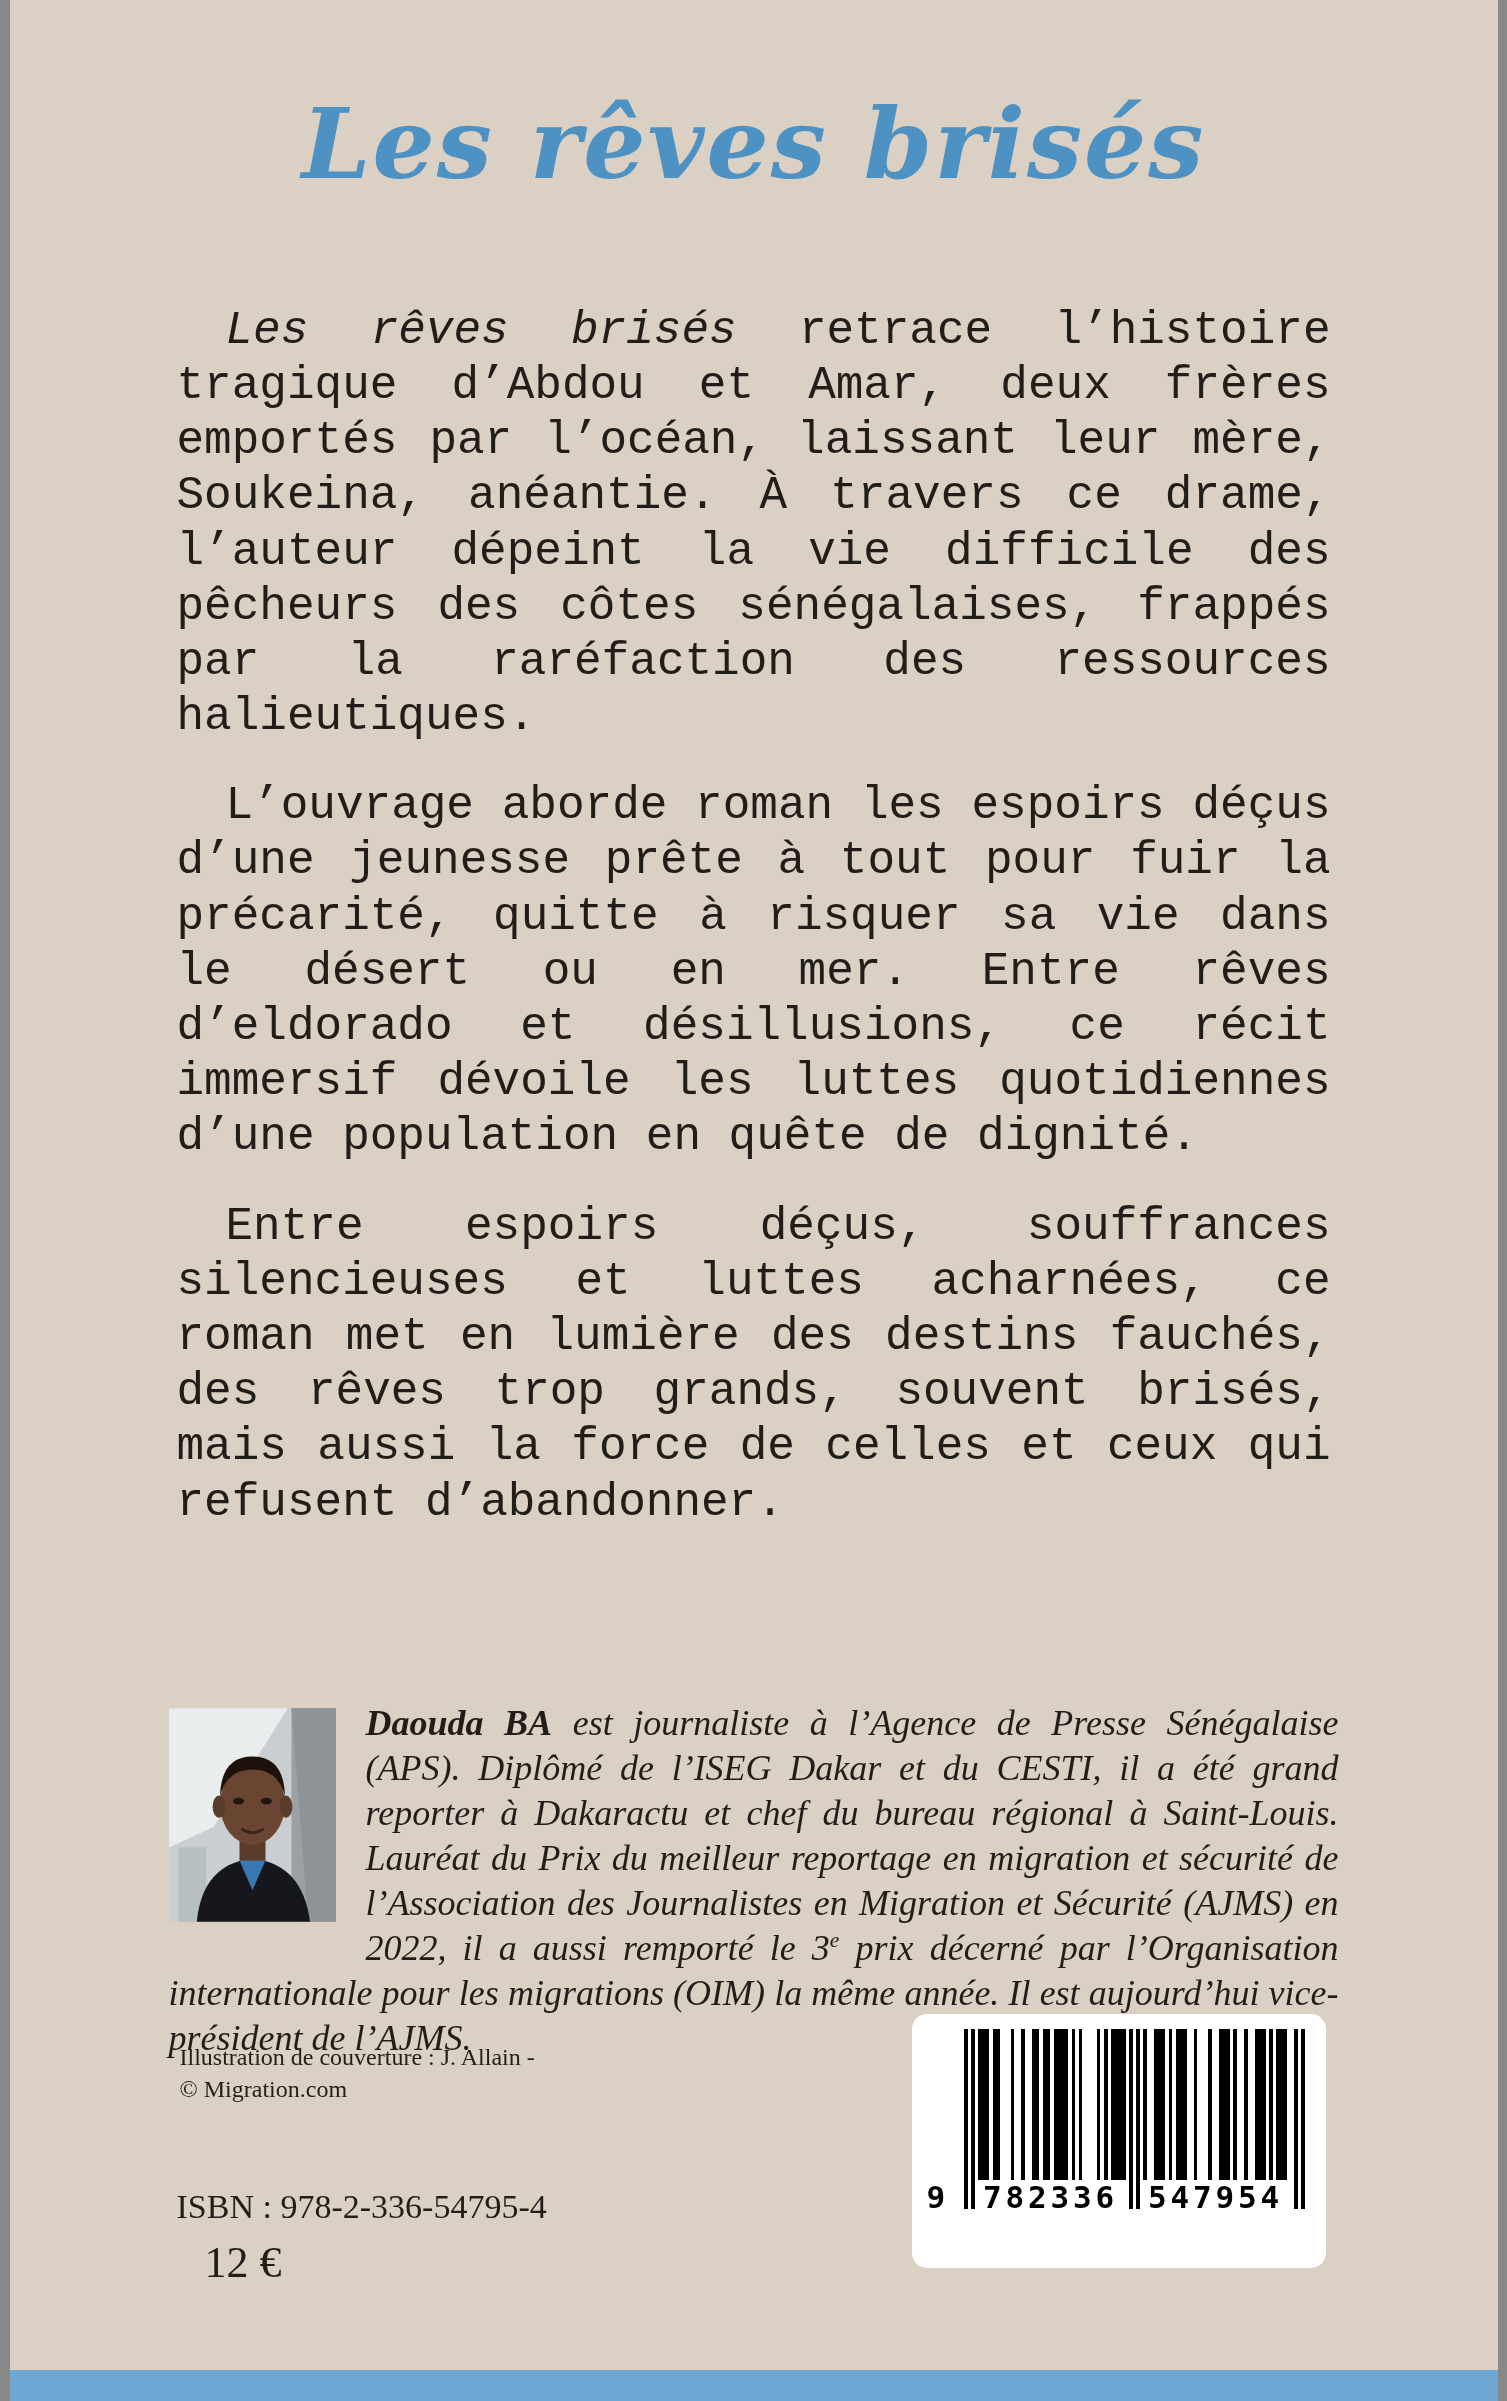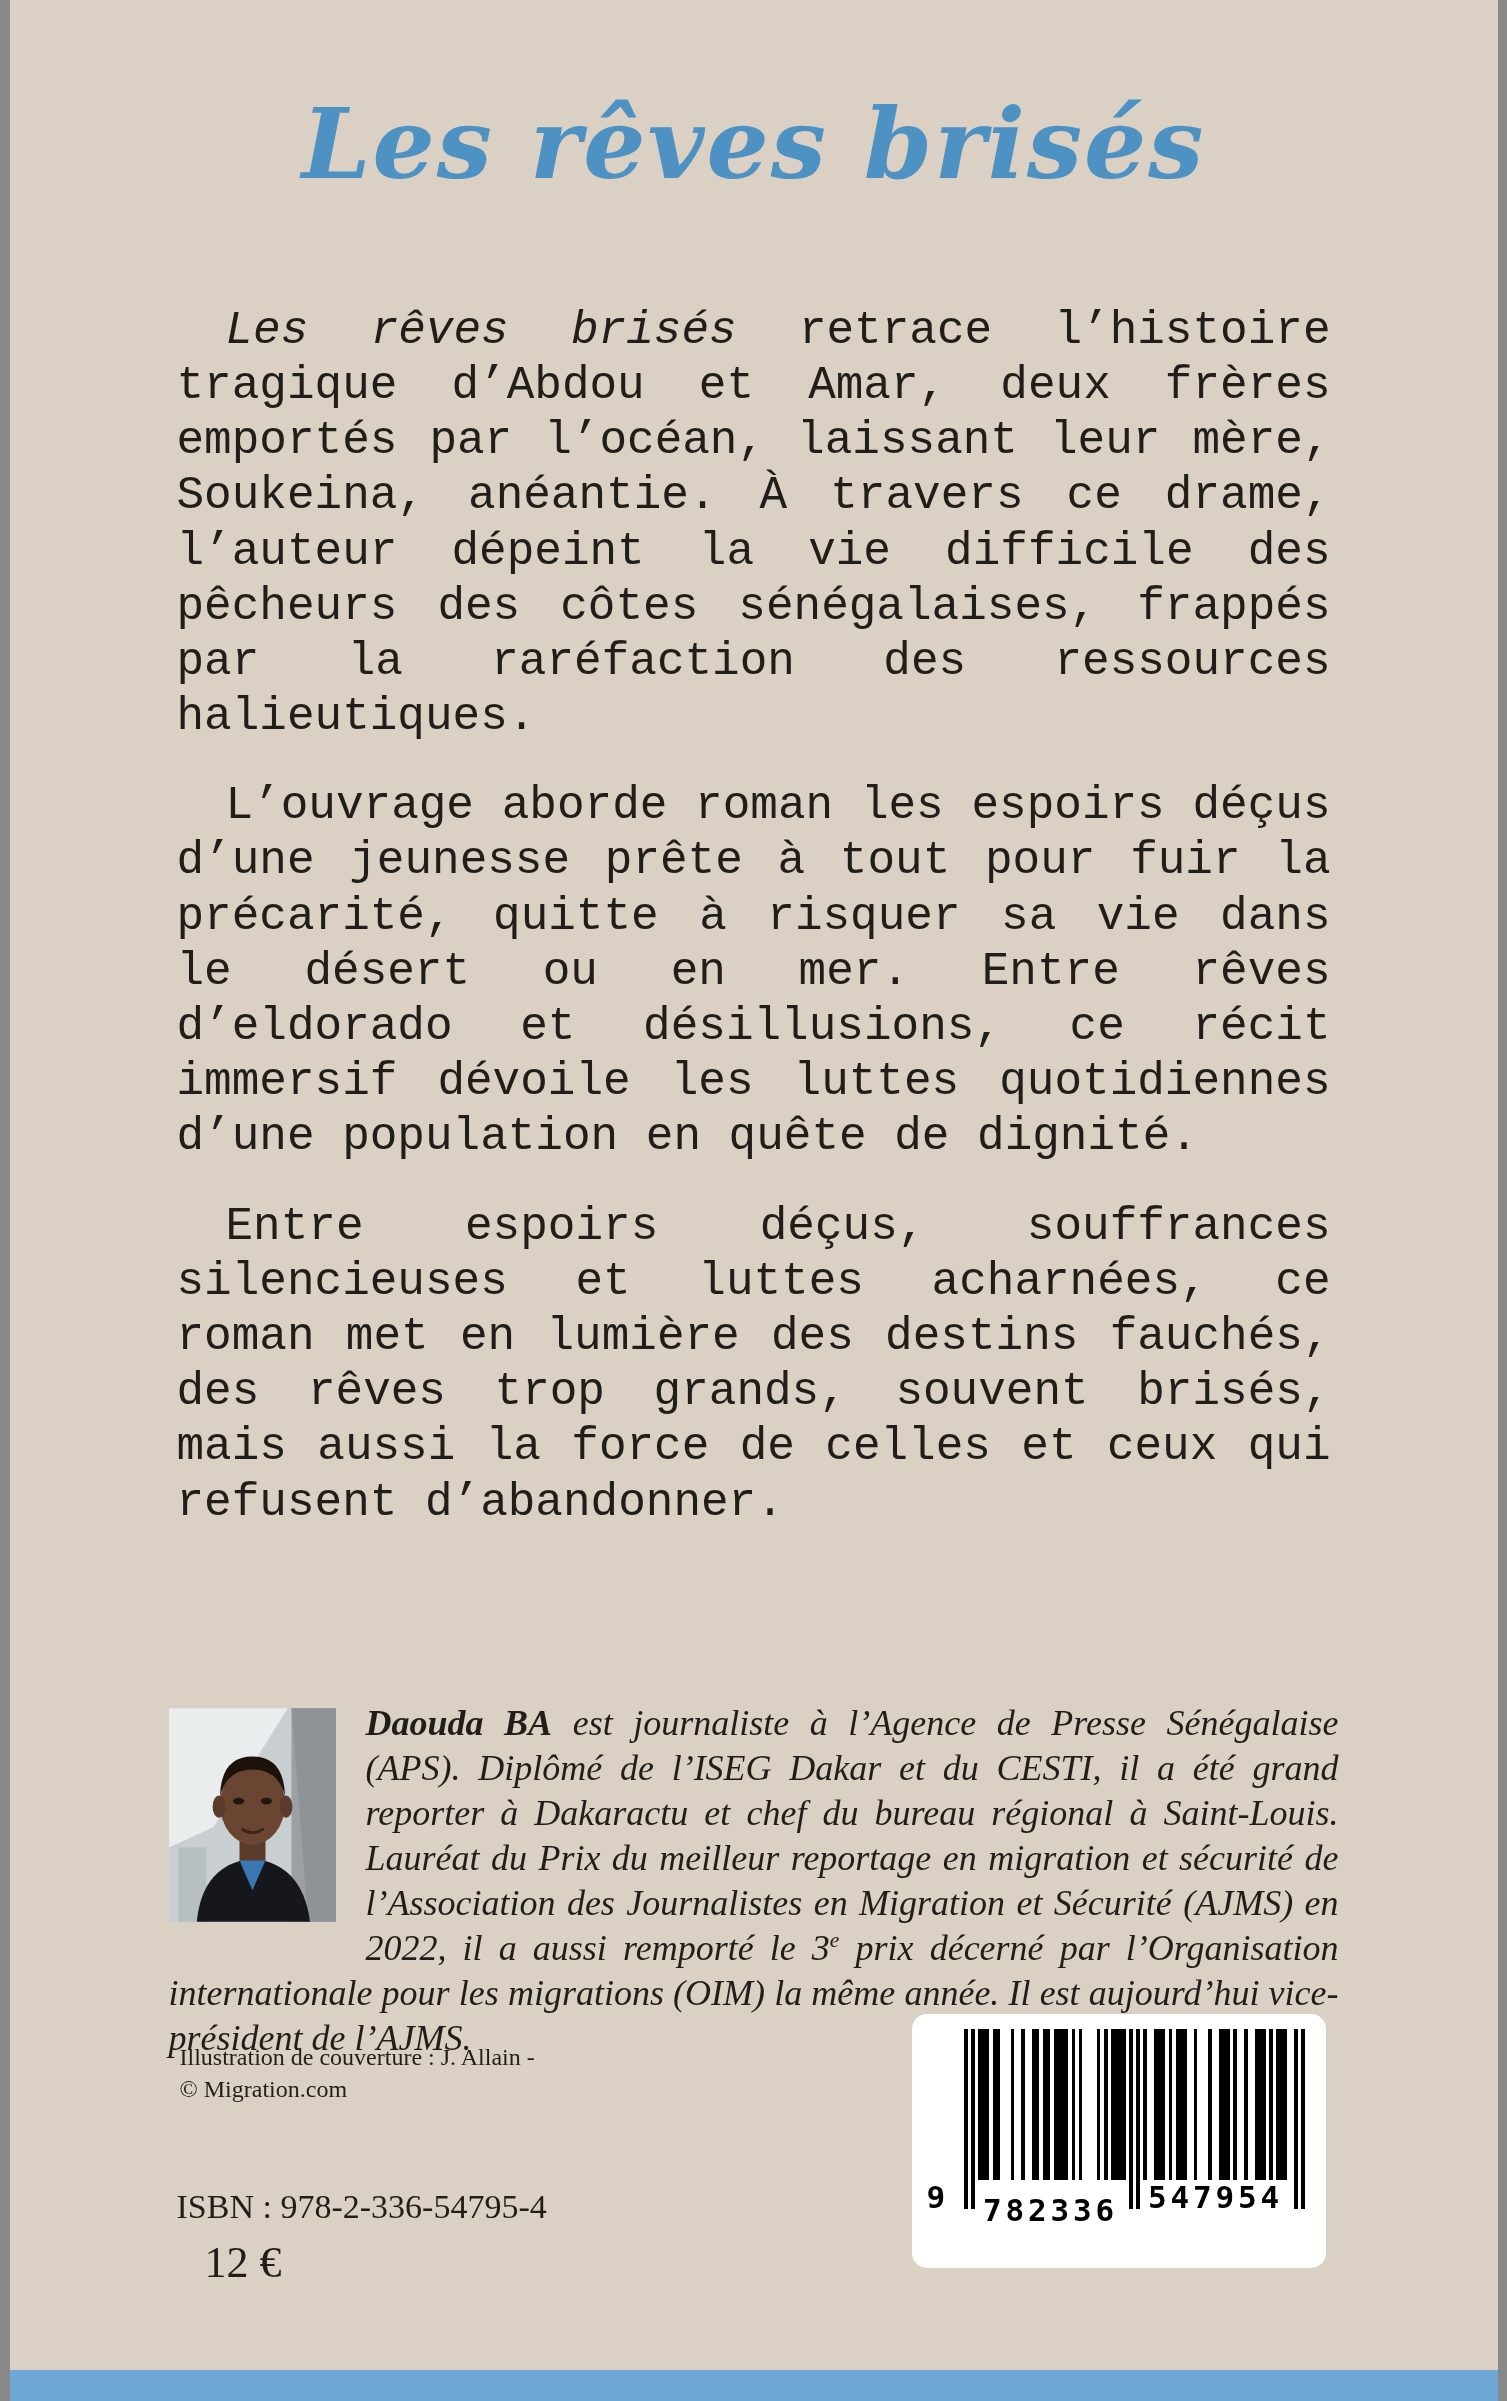--- a/index.html
+++ b/index.html
@@ -69,21 +69,21 @@
   .barcode-bars{
     position:absolute;left:52px;top:15px;
     width:341px;height:180px;
   }
   .bc-digit{
     position:absolute;top:165px;
     font-family:"DejaVu Sans Mono",monospace;
     font-size:31px;font-weight:700;color:#000;
   }
   .bc-9{left:15px;}
-  .bc-g1{left:64px;width:150px;text-align:center;letter-spacing:3.8px;margin-top:13px;}
+  .bc-g1{left:64px;width:150px;text-align:center;letter-spacing:3.8px;}
   .bc-g2{left:229px;width:150px;text-align:center;letter-spacing:3.8px;}
   .strip{
     position:absolute;left:0;right:0;bottom:0;height:32px;
     background:var(--strip,#6fa8d5);
   }
 </style>
 </head>
 <body>
 
 <div class="page" style="--bg: #dad0c4; --accent: #4e91c3; --strip: #6fa8d5;">

